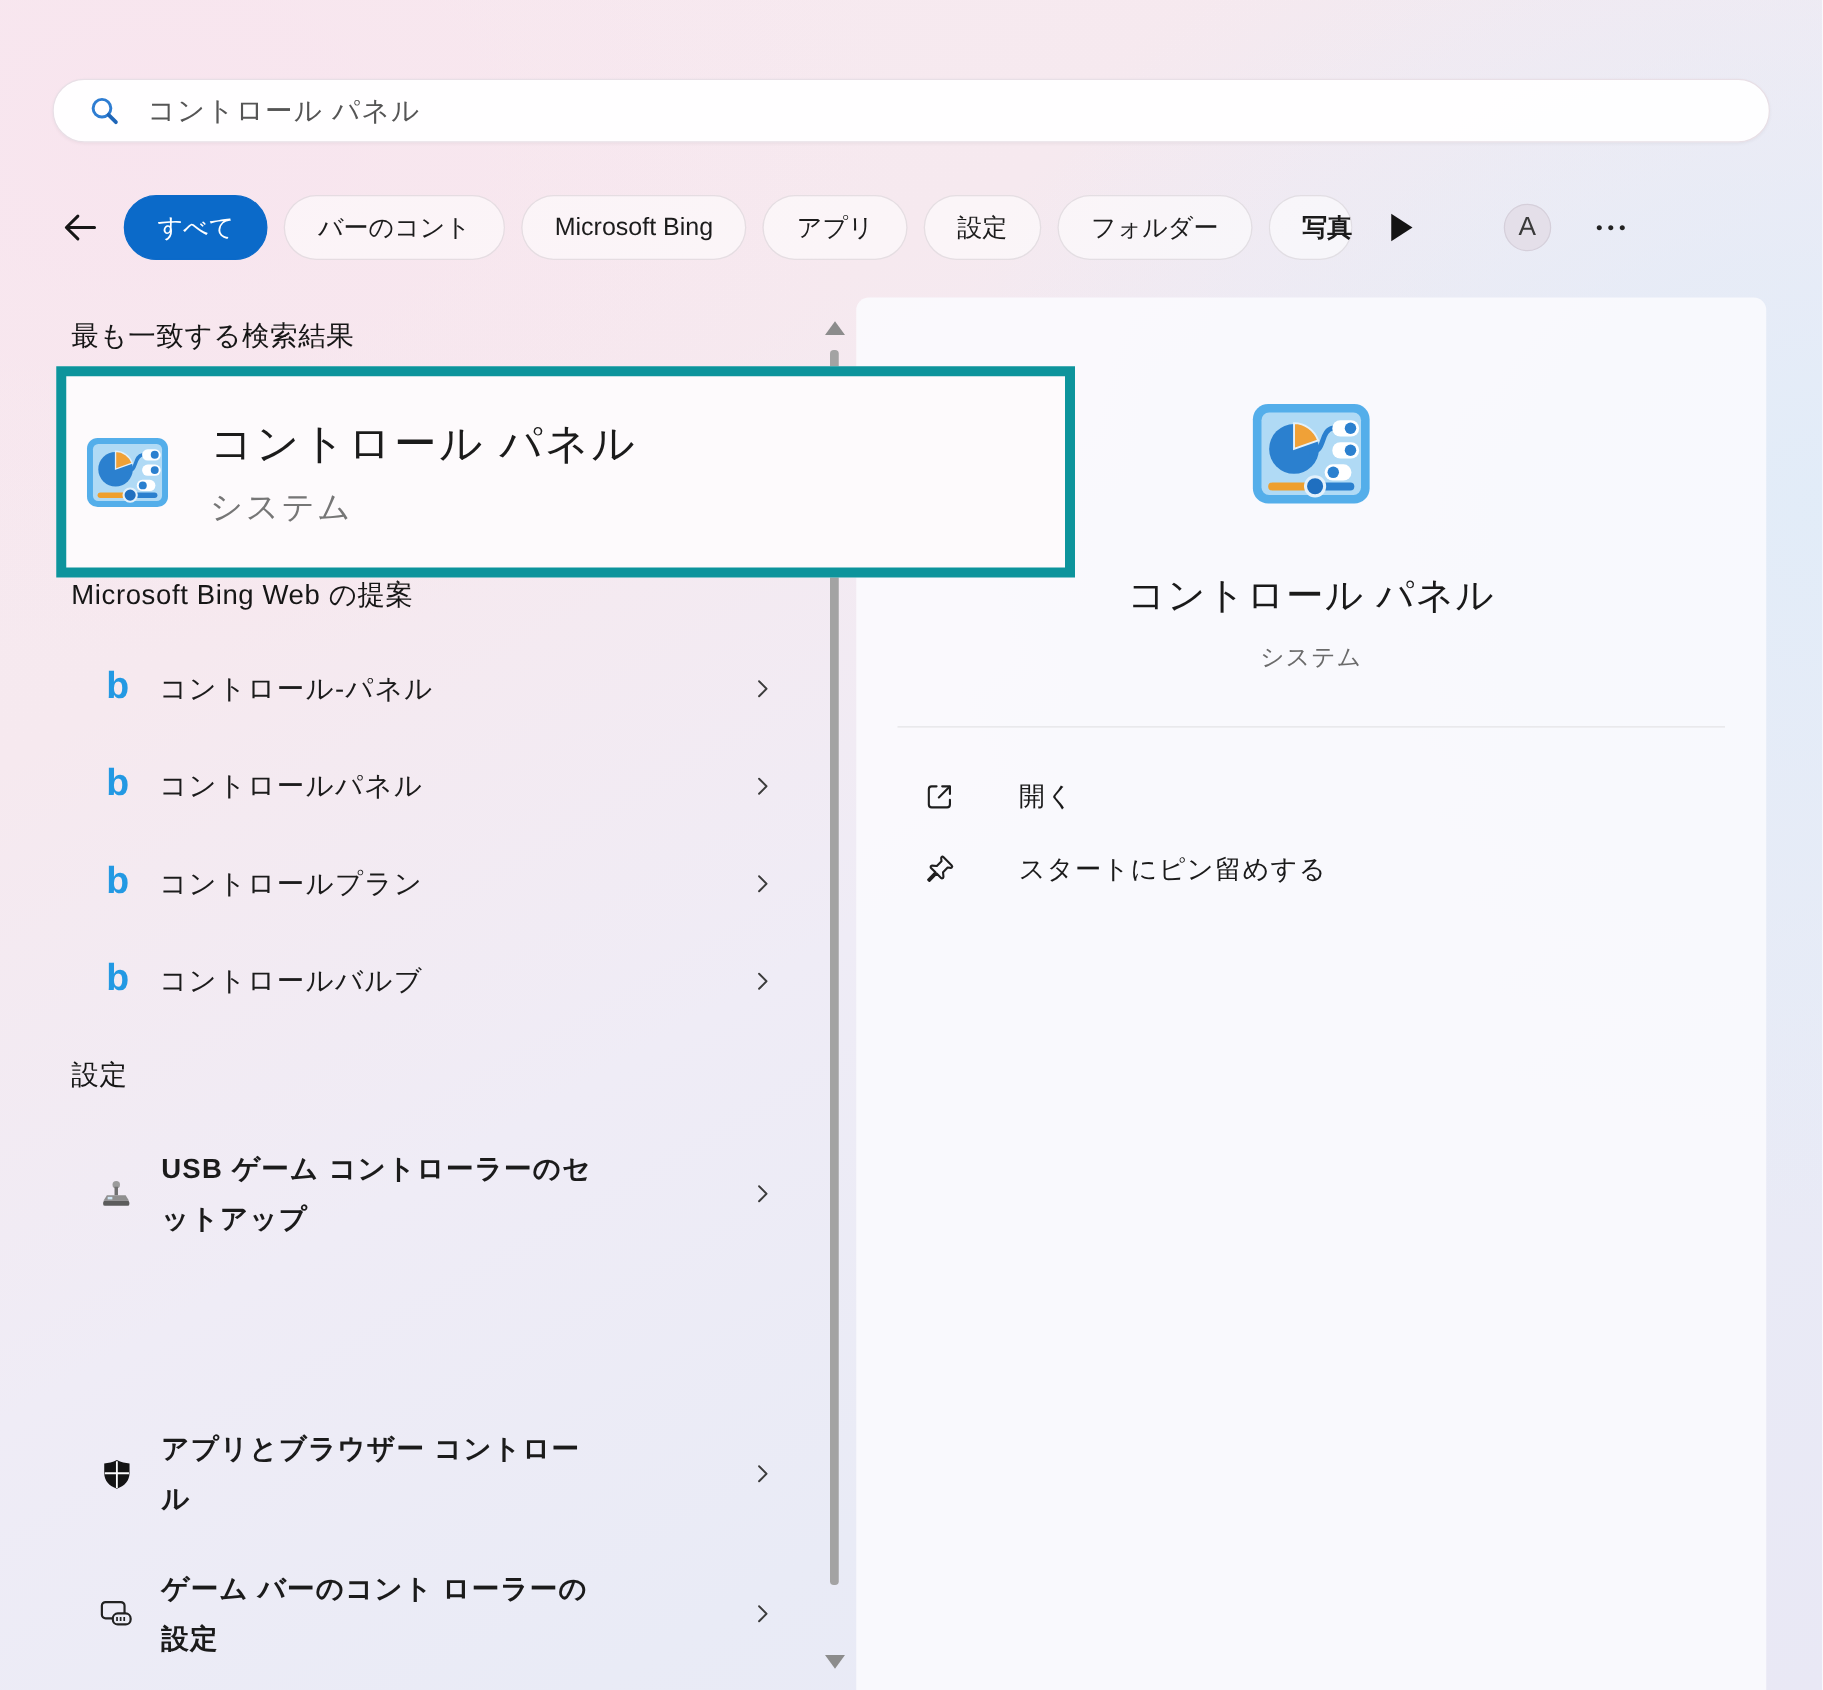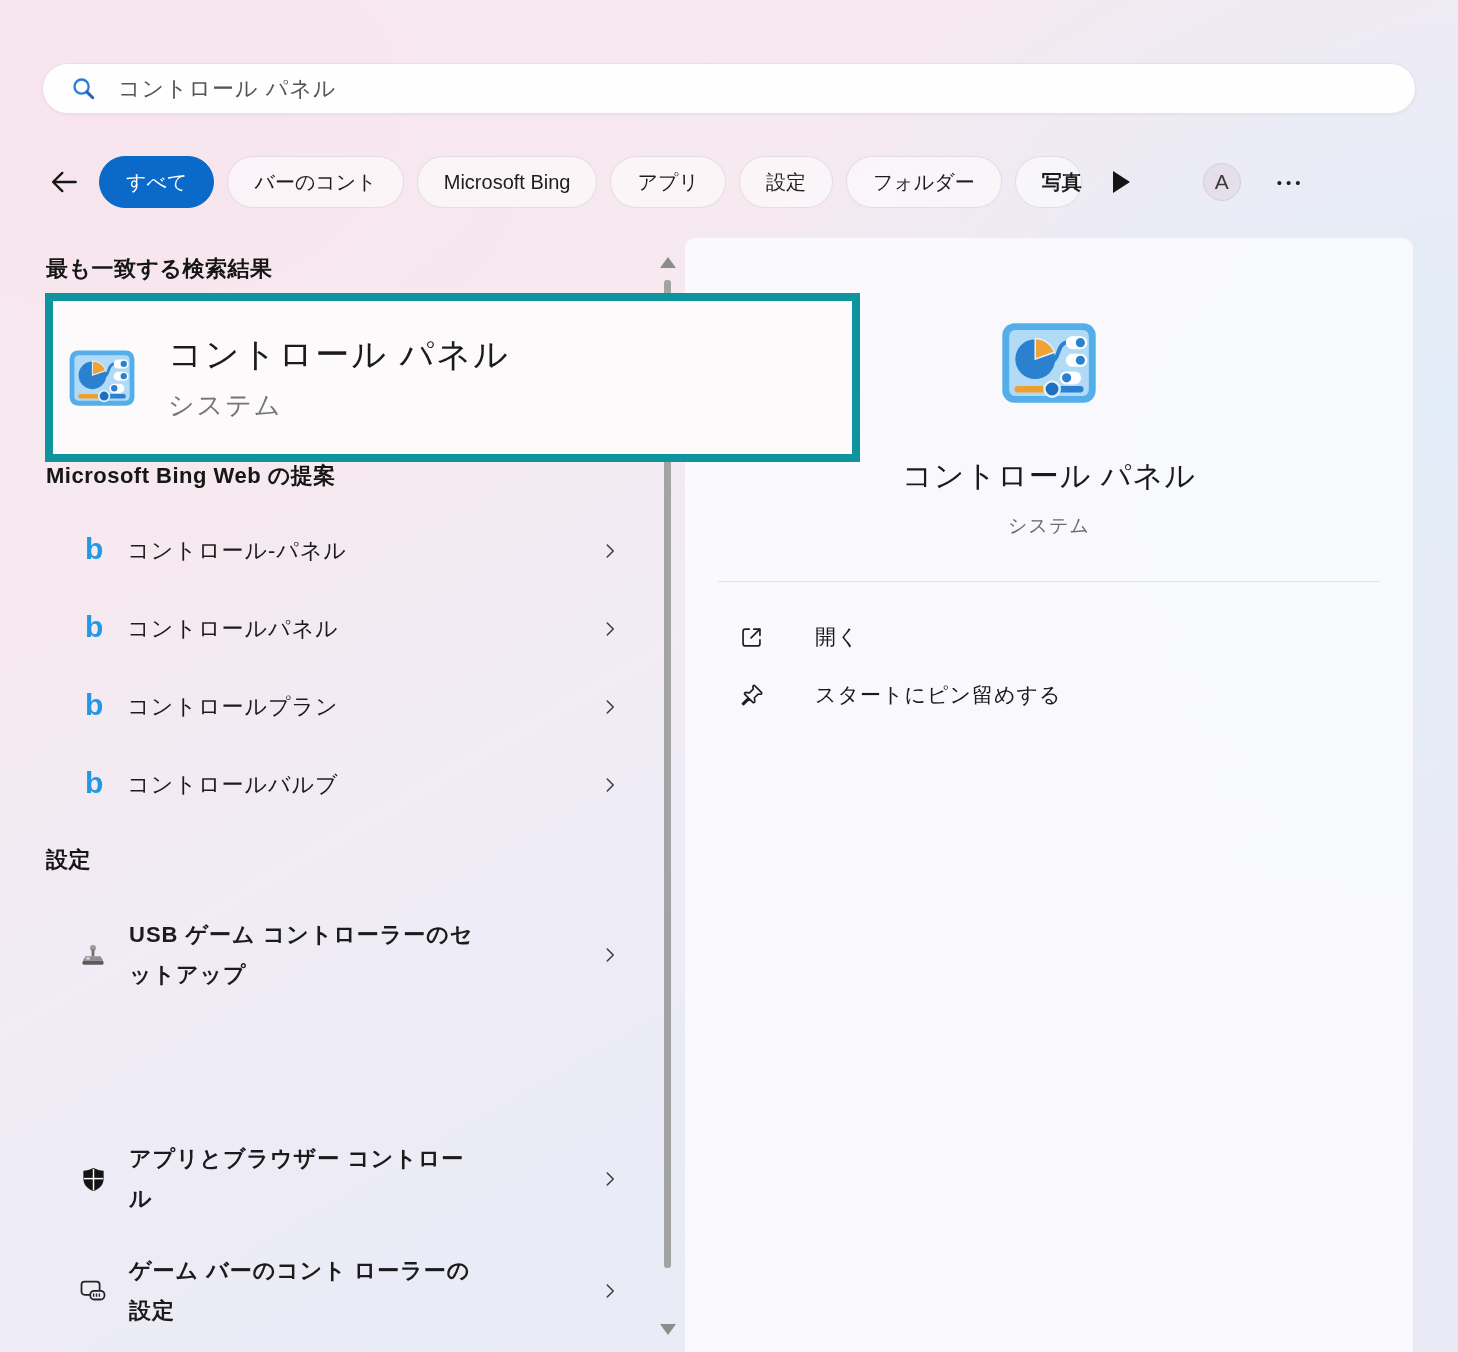--- a/index.html
+++ b/index.html
@@ -45,21 +45,21 @@
     border-left:17px solid #141414; border-top:11px solid transparent; border-bottom:11px solid transparent;
   }
   .avatar {
     margin-left:73px; width:38px; height:38px; border-radius:50%;
     background:#e4dfe9; border:1px solid #d5cfda; color:#3a3a3a;
     display:flex; align-items:center; justify-content:center; font-size:21px; cursor:pointer;
   }
   .dots { margin-left:36px; font-size:15px; letter-spacing:4px; color:#222; cursor:pointer; }
 
   
-  .sect-heading { position:absolute; left:46px; font-size:22px; font-weight:700; color:#161616; z-index:4; letter-spacing:.5px;text-align:right;}
+  .sect-heading { position:absolute; left:57px; font-size:22px; font-weight:400; color:#161616; z-index:4; letter-spacing:.5px;text-align:right;}
   .h-best { top:254px; }
   .h-bing { top:461px; }
   .h-settings { top:845px; }
 
   .result-row {
     position:absolute; left:45px; width:612px; display:flex; align-items:center;
     z-index:4; cursor:pointer; border-radius:6px;
   }
   .result-row .chev { margin-left:auto; margin-right:36px; display:flex; }
   .bing-row { height:56px; padding-left:40px; }

